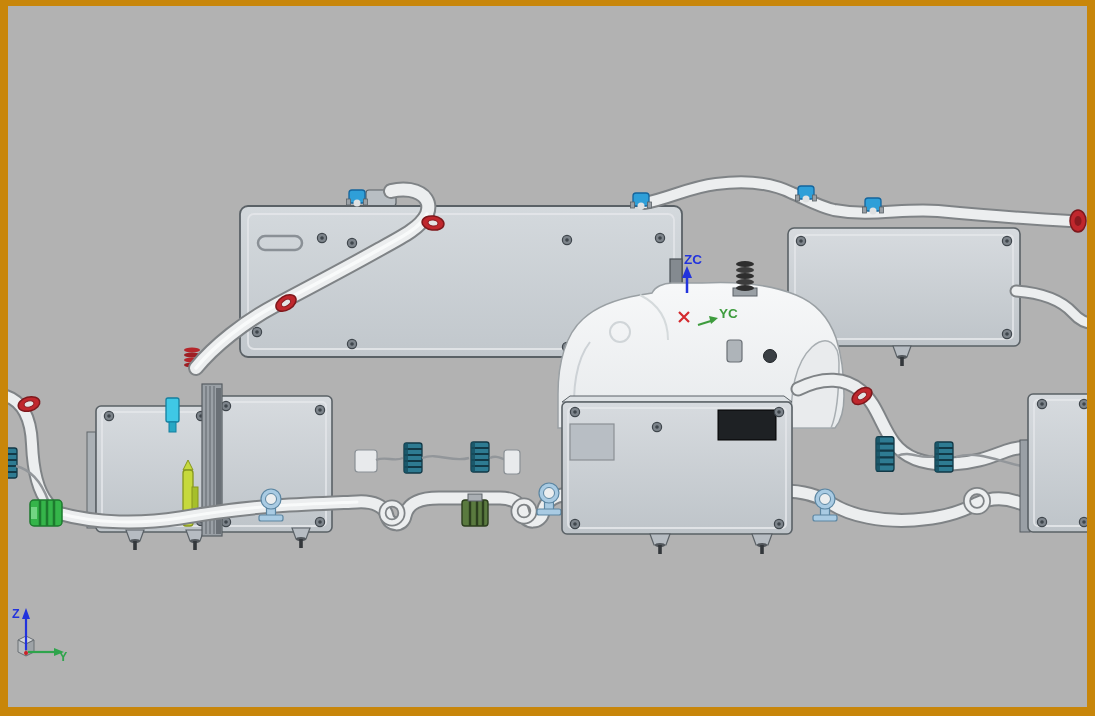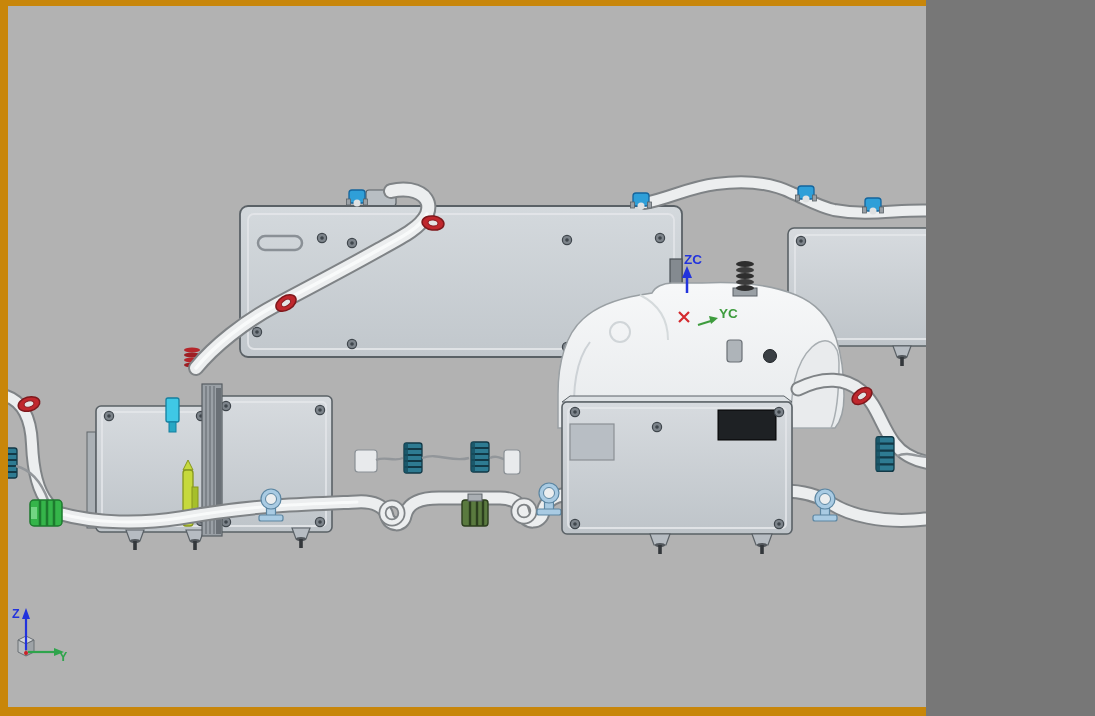--- a/index.html
+++ b/index.html
@@ -1,16 +1,16 @@
 <!DOCTYPE html>
 <html><head>
 <meta charset="utf-8">
 <style>
   html,body{margin:0;padding:0;background:#777;}
-  .stage{position:relative;width:926px;height:716px;background:#eab308;overflow:hidden;}
+  .stage{position:relative;width:1095px;height:716px;background:#eab308;overflow:hidden;}
   svg{display:block;}
   .lbl{font-family:"Liberation Sans",sans-serif;font-weight:bold;}
   .tube .o{fill:none;stroke:#7f8386;stroke-linecap:round;}
   .tube .i{fill:none;stroke:#eceeef;stroke-linecap:round;}
   .tube .h{fill:none;stroke:#fbfcfc;stroke-linecap:round;opacity:.8;}
   .box{fill:url(#gBox);stroke:#5a6166;stroke-width:1.6;}
   .panel{fill:url(#gPanel);stroke:#5a6166;stroke-width:1.8;}
   .boxInner{fill:none;stroke:#e3e6e9;stroke-width:1.8;opacity:.9;}
   .foot{fill:#b6bcc2;stroke:#5a6166;stroke-width:1.2;}
   .wire{fill:none;stroke:#92969a;stroke-width:2.4;}

